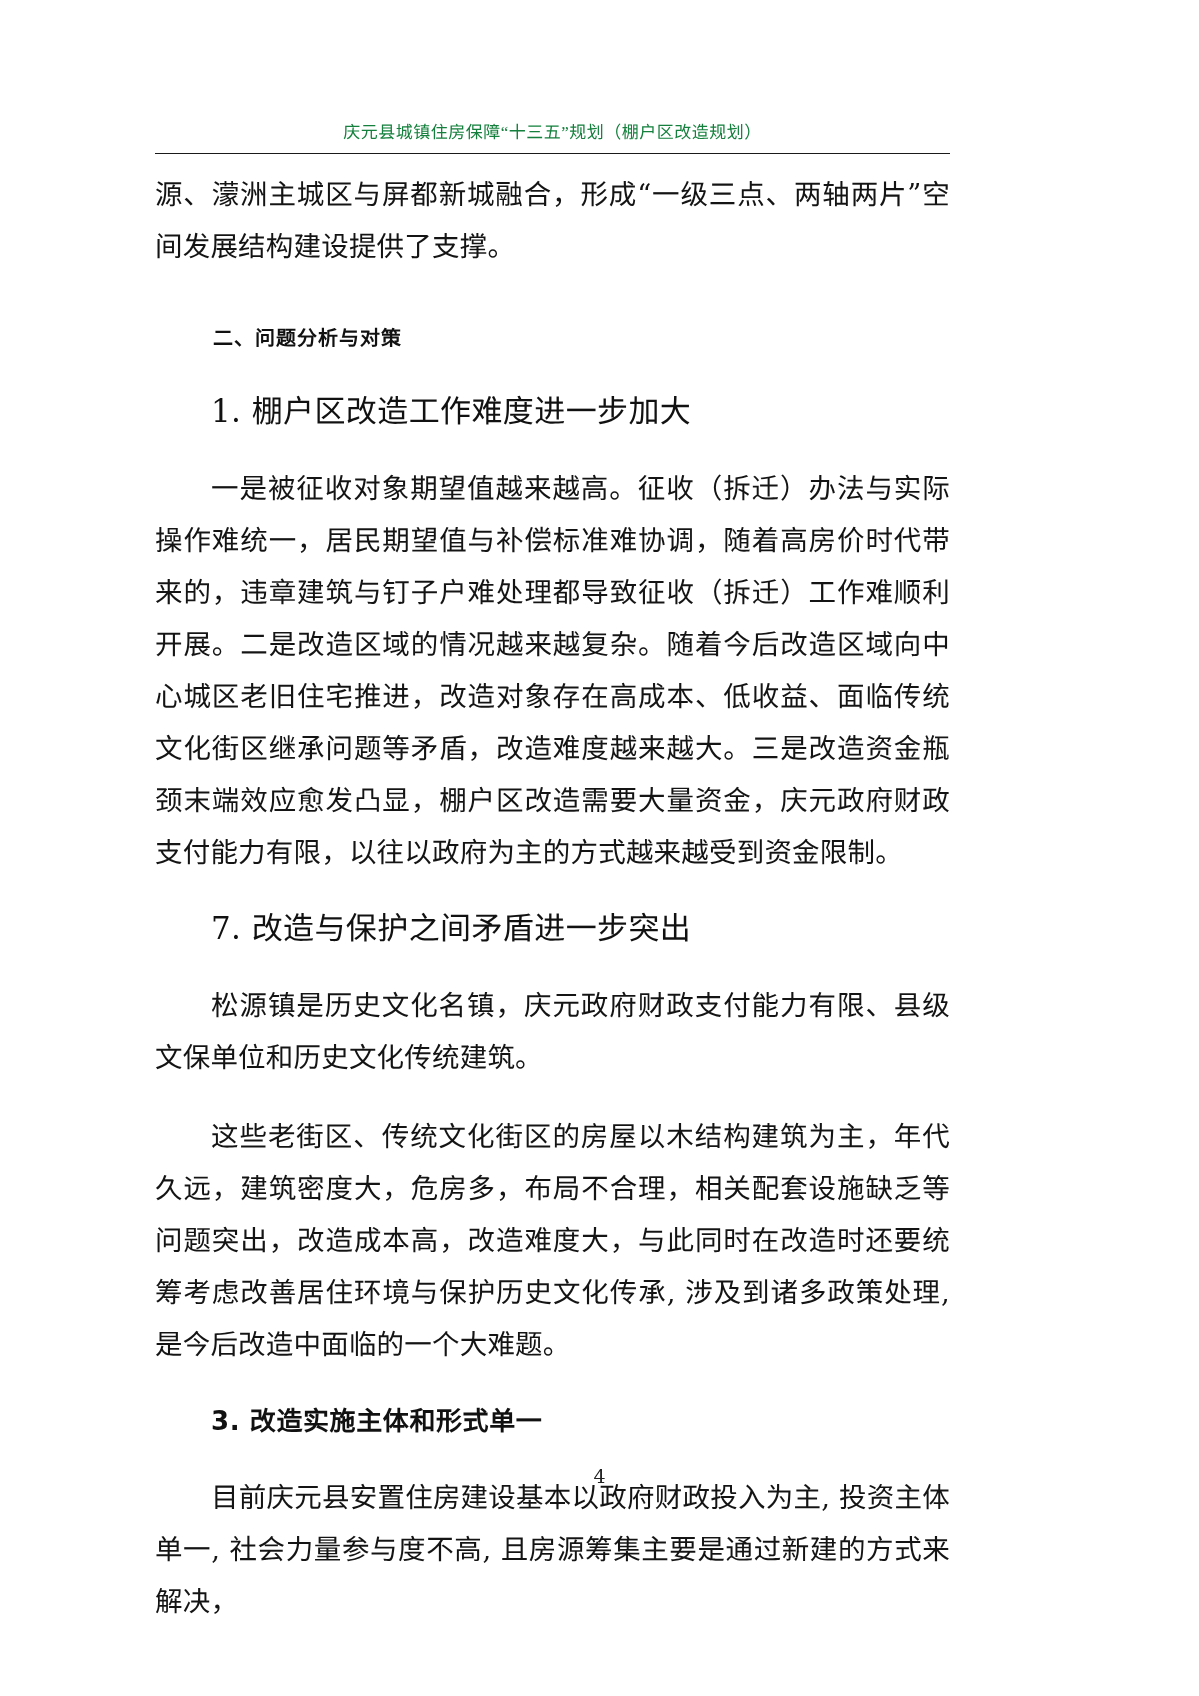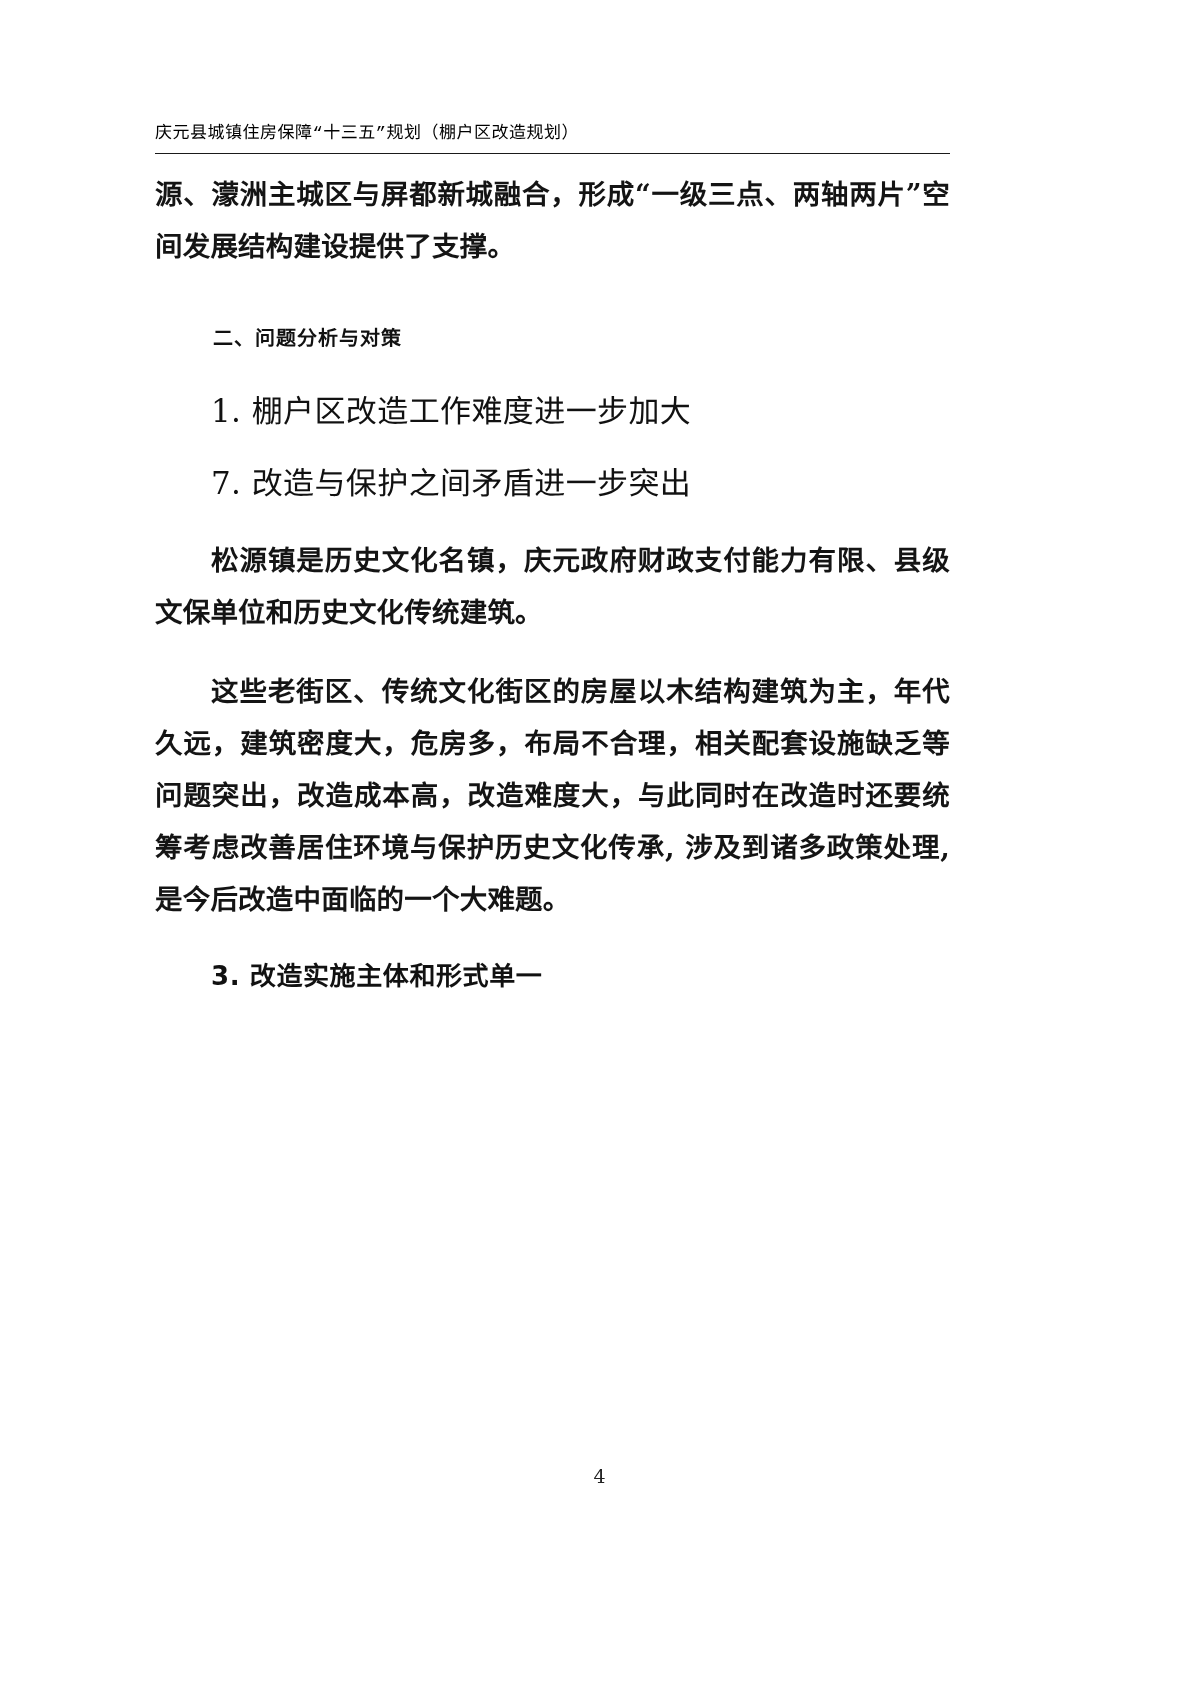--- a/index.html
+++ b/index.html
@@ -19,40 +19,39 @@
     overflow: hidden;
   }
   .content {
     position: absolute;
     left: 155px;
     top: 0;
     width: 795px;
   }
   .header {
     margin-top: 118px;
-    text-align: left;
-    font-family: Liberation Mono, monospace;
+    text-align: center;
+    font-family: Liberation Serif, serif;
     font-size: 17px;
     letter-spacing: 0.5px;
-    color: #000000;
+    color: #15803d;
     white-space: nowrap;
   }
   .header-rule {
     margin-top: 10px;
     border-bottom: 1.6px solid #1a1a1a;
     width: 795px;
   }
   .body-text {
     font-size: 27.5px;
     line-height: 52px;
     text-align: justify;
     text-justify: inter-ideograph;
     letter-spacing: 0.2px;
     color: #141414;
-    font-weight: bold;
   }
   .para-indent {
     text-indent: 56px;
   }
   .first-block {
     margin-top: 14px;
   }
   h2.section-title {
     font-family: "DejaVu Sans", "Liberation Sans", sans-serif;
     font-weight: bold;
@@ -98,23 +97,25 @@
   <div class="content">
 
     <div class="header">庆元县城镇住房保障“十三五”规划（棚户区改造规划）</div>
     <div class="header-rule"></div>
 
     <p class="body-text first-block">源、濛洲主城区与屏都新城融合，形成“一级三点、两轴两片”空间发展结构建设提供了支撑。</p>
 
     <h2 class="section-title">二、问题分析与对策</h2>
 
     <h3 class="sub-title">1. 棚户区改造工作难度进一步加大</h3>
+    <p class="body-text para-indent">一是被征收对象期望值越来越高。征收（拆迁）办法与实际操作难统一，居民期望值与补偿标准难协调，随着高房价时代带来的，违章建筑与钉子户难处理都导致征收（拆迁）工作难顺利开展。二是改造区域的情况越来越复杂。随着今后改造区域向中心城区老旧住宅推进，改造对象存在高成本、低收益、面临传统文化街区继承问题等矛盾，改造难度越来越大。三是改造资金瓶颈末端效应愈发凸显，棚户区改造需要大量资金，庆元政府财政支付能力有限，以往以政府为主的方式越来越受到资金限制。</p>
 
     <h3 class="sub-title gap-sm">7. 改造与保护之间矛盾进一步突出</h3>
     <p class="body-text para-indent">松源镇是历史文化名镇，庆元政府财政支付能力有限、县级文保单位和历史文化传统建筑。</p>
     <p class="body-text para-indent">这些老街区、传统文化街区的房屋以木结构建筑为主，年代久远，建筑密度大，危房多，布局不合理，相关配套设施缺乏等问题突出，改造成本高，改造难度大，与此同时在改造时还要统筹考虑改善居住环境与保护历史文化传承, 涉及到诸多政策处理, 是今后改造中面临的一个大难题。</p>
 
     <h3 class="sub-title bold-sans gap-md">3.  改造实施主体和形式单一</h3>
+    <p class="body-text para-indent">目前庆元县安置住房建设基本以政府财政投入为主, 投资主体单一, 社会力量参与度不高, 且房源筹集主要是通过新建的方式来解决，</p>
 
   </div>
 
   <div class="page-number">4</div>
 </div>
 
 </body></html>

